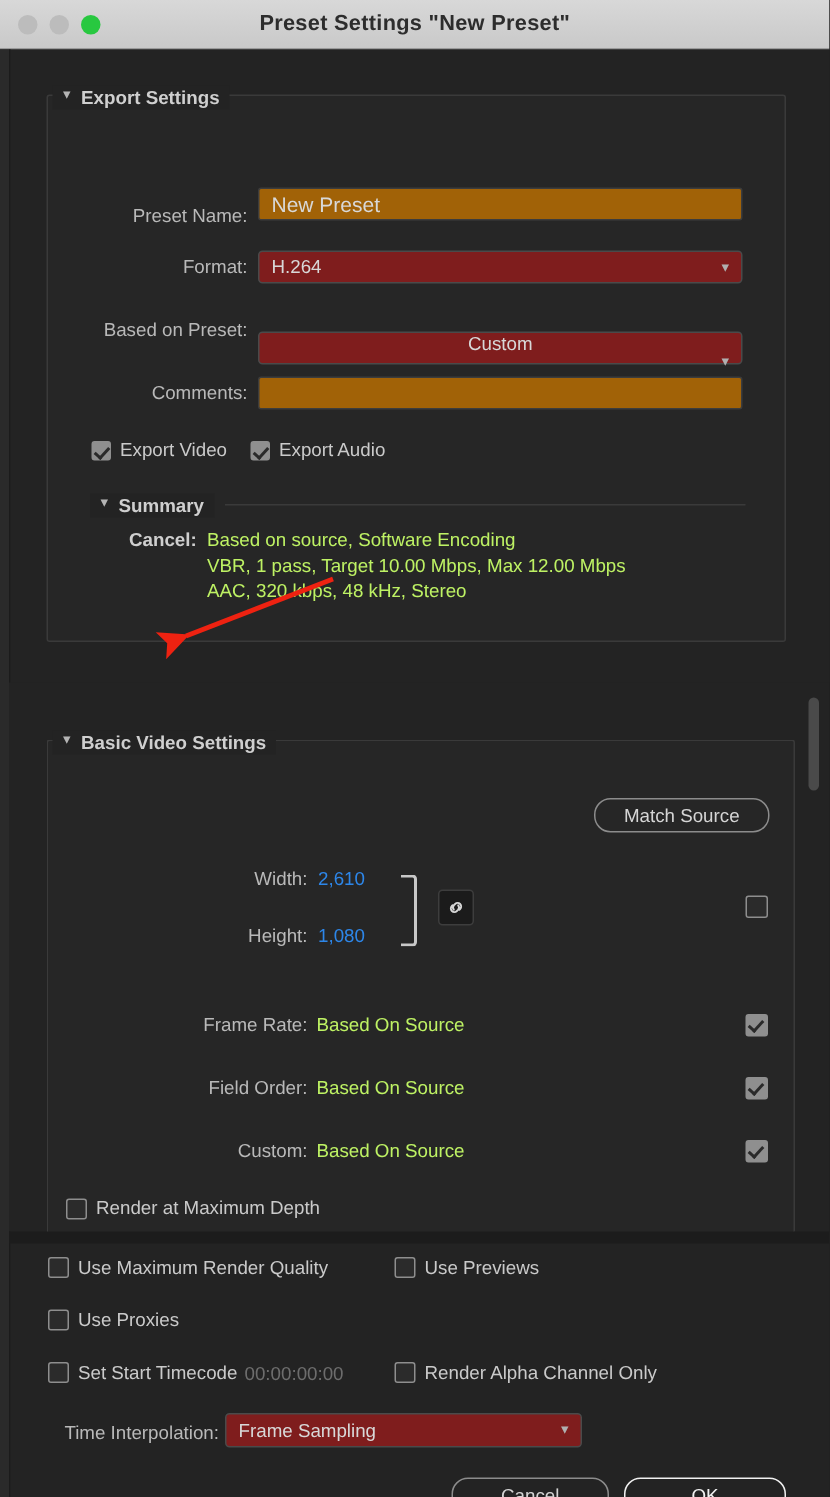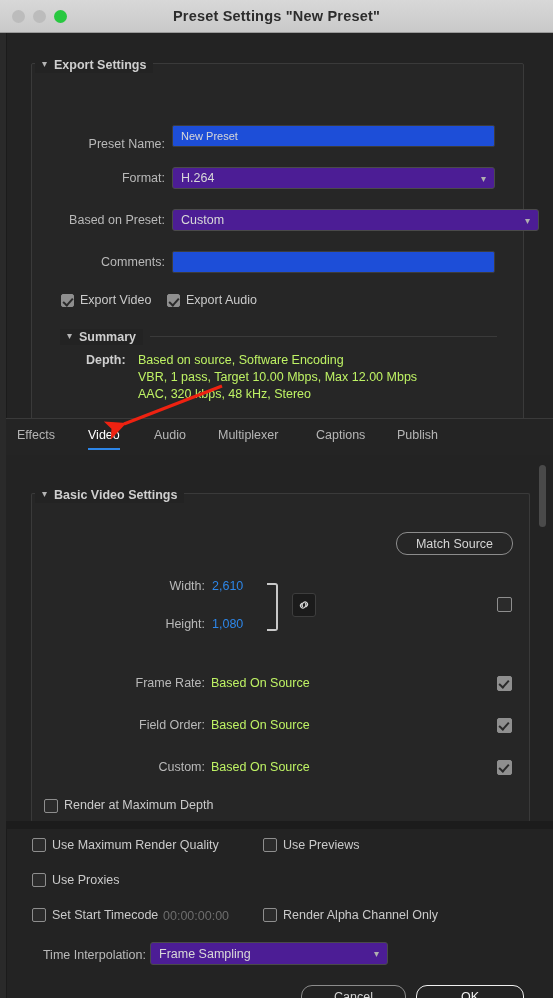--- a/index.html
+++ b/index.html
@@ -46,26 +46,26 @@
   .inner-rule{position:absolute;height:1px;background:#3a3a3a;}
 
   
   .lbl{position:absolute;font-size:12.5px;color:#b9b9b9;text-align:right;}
   .val{position:absolute;font-size:12.5px;color:#bef264;}
   .valblue{position:absolute;font-size:12.5px;color:#2d86e8;}
   .valdim{position:absolute;font-size:12.5px;color:#6d6d6d;}
   .strong{font-weight:bold;color:#cfcfcf;}
 
   .field{
-    position:absolute;background:#1d4ed8;border:1px solid #3c3c3c;border-radius:2px;
-    display:flex;align-items:center;padding:0 8px;font-size:11px;color:#d8d8d8;
+    position:absolute;background:#a16207;border:1px solid #3c3c3c;border-radius:2px;
+    display:flex;align-items:center;padding:0 8px;font-size:14px;color:#d8d8d8;
     box-sizing:border-box;
   }
   .select{
-    position:absolute;background:#4c1d95;border:1px solid #4a4a4a;border-radius:3px;
+    position:absolute;background:#7f1d1d;border:1px solid #4a4a4a;border-radius:3px;
     display:flex;align-items:center;padding:0 8px;font-size:12.5px;color:#d8d8d8;
     box-sizing:border-box;
   }
   .select .car{margin-left:auto;color:#b0b0b0;font-size:10px;}
 
   
   .cb{
     position:absolute;width:13px;height:13px;border-radius:2px;box-sizing:border-box;
   }
   .cb.off{background:#2b2b2b;border:1.5px solid #8e8e8e;}
@@ -140,21 +140,21 @@
       <span>New Preset</span>
     </div>
 
     <div class="lbl" style="left:40px;top:138px;width:125px;">Format:</div>
     <div class="select" style="left:172px;top:134px;width:323px;height:22px;">
       <span>H.264</span>
       <span class="car">▾</span>
     </div>
 
     <div class="lbl" style="left:30px;top:180px;width:135px;">Based on Preset:</div>
-    <div class="select" style="left:172px;top:176px;width:367px;height:22px;">
+    <div class="select" style="left:172px;top:188px;width:323px;height:22px;flex-direction:column;">
       <span>Custom</span>
       <span class="car">▾</span>
     </div>
 
     <div class="lbl" style="left:40px;top:222px;width:125px;">Comments:</div>
     <div class="field" style="left:172px;top:218px;width:323px;height:22px;">
       <span></span>
     </div>
 
     <div class="cb on" style="left:61px;top:261px;"></div>
@@ -163,33 +163,25 @@
       <span style="position:absolute;left:3px;top:0.5px;width:4px;height:8px;border:solid #2a2a2a;border-width:0 2px 2px 0;transform:rotate(42deg);display:block;"></span>
     </div>
     <div class="cbtext" style="left:186px;top:260px;">Export Audio</div>
 
     <div class="grouphead" style="left:60px;top:296px;height:16px;">
       <span class="chev">▾</span>
       <span class="ghlabel">Summary</span>
     </div>
     <div class="inner-rule" style="left:150px;top:303px;width:347px;"></div>
 
-    <div class="val strong" style="left:86px;top:320px;">Depth:</div>
+    <div class="val strong" style="left:86px;top:320px;">Cancel:</div>
     <div class="val" style="left:138px;top:320px;">Based on source, Software Encoding</div>
     <div class="val" style="left:138px;top:337px;">VBR, 1 pass, Target 10.00 Mbps, Max 12.00 Mbps</div>
     <div class="val" style="left:138px;top:354px;">AAC, 320 kbps, 48 kHz, Stereo</div>
 
-    <div class="tabbar" style="top:385px;">
-      <div class="tab" style="left:11px;">Effects</div>
-      <div class="tab active" style="left:82px;">Video</div>
-      <div class="tab" style="left:148px;">Audio</div>
-      <div class="tab" style="left:212px;">Multiplexer</div>
-      <div class="tab" style="left:310px;">Captions</div>
-      <div class="tab" style="left:391px;">Publish</div>
-    </div>
 
     <div class="scrollpane" style="left:6px;top:422px;width:547px;height:366px;"></div>
     <div class="scrollbar" style="left:539px;top:432px;height:62px;"></div>
 
     <div class="panel" style="left:31px;top:460px;width:497px;height:328px;border-bottom:none;"></div>
     <div class="grouphead" style="left:35px;top:454px;height:16px;">
       <span class="chev">▾</span>
       <span class="ghlabel">Basic Video Settings</span>
     </div>
 

